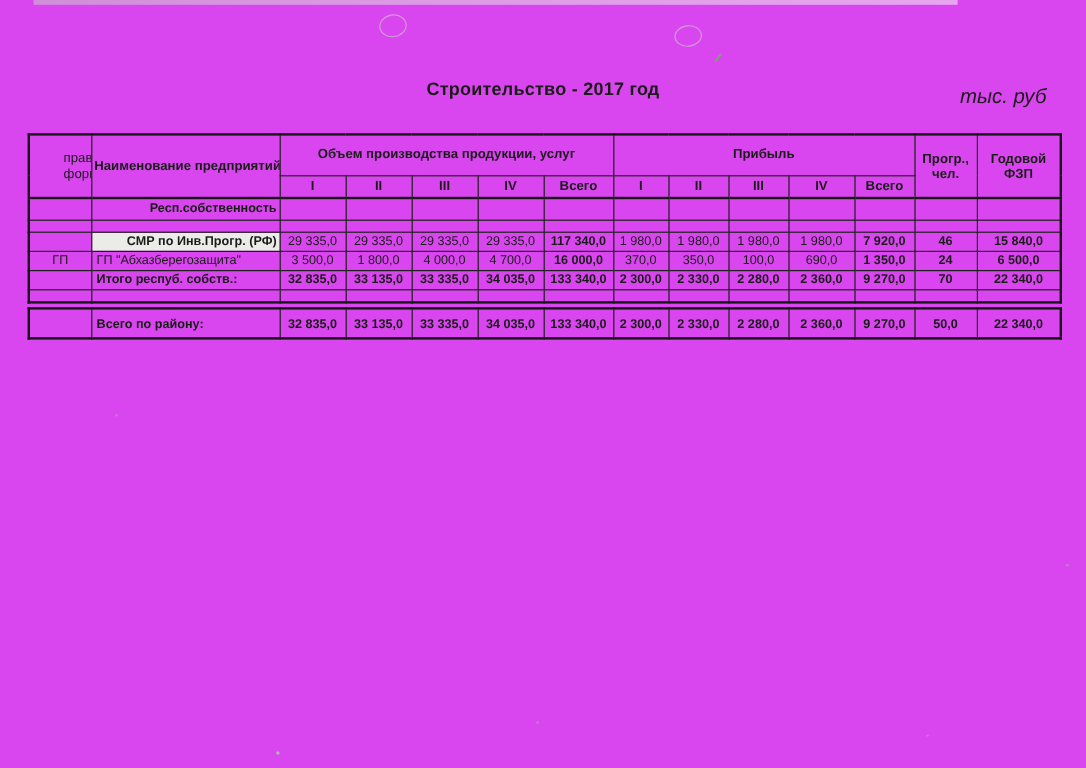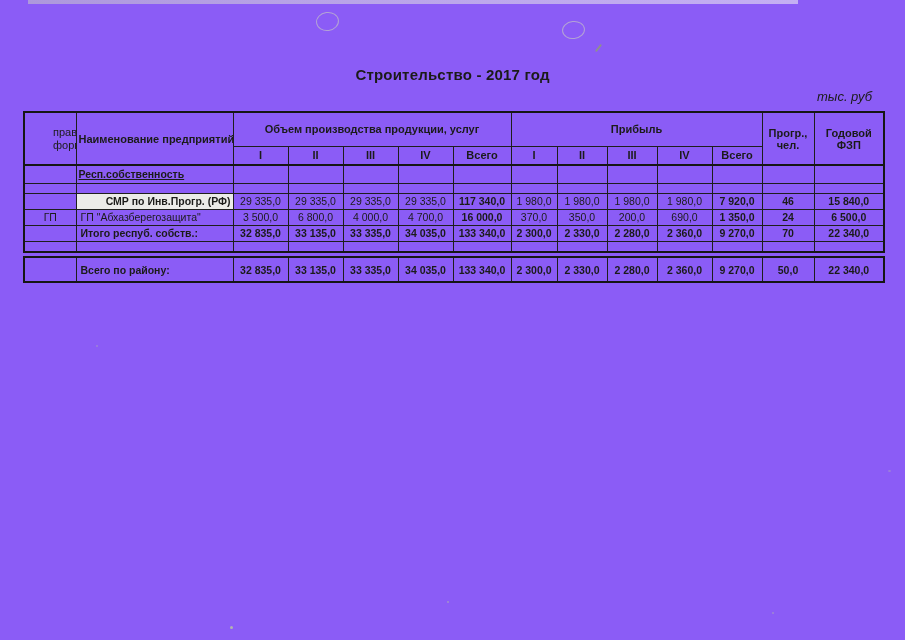--- a/index.html
+++ b/index.html
@@ -1,51 +1,51 @@
 <!DOCTYPE html>
 <html><head>
 <meta charset="utf-8">
 <style>
   html,body{margin:0;padding:0;}
   body{width:905px;height:640px;background:#e8e8e6;font-family:"Liberation Sans",sans-serif;}
-  .sheet{position:relative;width:905px;height:640px;background:#8b5cf6;overflow:hidden;color:#1b1b19;}
+  .sheet{position:relative;width:905px;height:640px;background:#d946ef;overflow:hidden;color:#1b1b19;}
 
   
   .top-smudge{position:absolute;left:28px;top:0;width:770px;height:4px;
     background:linear-gradient(90deg,#c9c9c7 0%,#dcdcda 35%,#e6e6e4 60%,#f3f3f1 100%);opacity:.55;}
   .ring{position:absolute;border:1.5px solid #c7c7c3;border-radius:50%;opacity:.65;background:transparent;}
   .ring.r1{left:316px;top:12px;width:21px;height:17px;transform:rotate(-8deg);}
   .ring.r2{left:562px;top:21px;width:21px;height:16px;transform:rotate(-6deg);}
   .slash{position:absolute;left:594px;top:47px;width:9px;height:2px;background:#90908c;transform:rotate(-52deg);border-radius:1px;}
   .speck{position:absolute;background:#b3b3af;border-radius:50%;}
   .sp1{left:230px;top:626px;width:3px;height:3px;}
   .sp2{left:447px;top:601px;width:2px;height:2px;opacity:.6;}
   .sp3{left:772px;top:612px;width:2px;height:2px;opacity:.5;}
   .sp4{left:96px;top:345px;width:2px;height:2px;opacity:.45;}
   .sp5{left:888px;top:470px;width:3px;height:2px;opacity:.4;}
 
   .title{position:absolute;left:0;top:66px;width:905px;text-align:center;
     font-size:15px;font-weight:bold;letter-spacing:.2px;}
-  .unit-note{position:absolute;right:33px;top:89px;font-size:13px;font-style:italic;}
+  .unit-note{position:absolute;right:33px;top:71px;font-size:17px;font-style:italic;}
 
   table{border-collapse:collapse;table-layout:fixed;position:absolute;left:23px;width:856px;
     font-family:"Liberation Sans",sans-serif;}
   #main-table{top:111px;}
   #total-table{top:256px;}
   table{border:2px solid #161614;}
   th,td{border:1px solid #1e1e1c;padding:0 2px;overflow:hidden;white-space:nowrap;}
   th{font-size:11px;font-weight:bold;text-align:center;vertical-align:middle;}
   th.lf{font-size:11px;font-weight:normal;line-height:1.15;padding-left:28px;}
   th.hb{border-bottom:2px solid #161614;}
   .pre{white-space:pre-line;}
   td{font-size:10.5px;text-align:center;vertical-align:middle;}
   td.name{text-align:left;padding-left:4px;}
   td.center{text-align:right;}
   td.b{font-weight:bold;}
-  td.section{font-weight:bold;text-decoration:underline;text-align:left;}
+  td.section{font-weight:bold;text-align:right;}
   td.shade{background:#ebebe8;}
   tr.h1{height:34px;}
   tr.h2{height:19px;}
   tr.r-section{height:18px;}
   tr.r-spacer1{height:10px;}
   tr.r-data{height:16px;}
   tr.r-spacer2{height:11px;}
   tr.r-total{height:25px;}
 </style>
 </head>
@@ -152,27 +152,27 @@
       <td>1 980,0</td>
       <td>1 980,0</td>
       <td class="b">7 920,0</td>
       <td class="b">46</td>
       <td class="b">15 840,0</td>
     </tr>
     <tr class="r-data">
       <td>ГП</td>
       <td class="name">ГП "Абхазберегозащита"</td>
       <td>3 500,0</td>
-      <td>6 800,0</td>
+      <td>1 800,0</td>
       <td>4 000,0</td>
       <td>4 700,0</td>
       <td class="b">16 000,0</td>
       <td>370,0</td>
       <td>350,0</td>
-      <td>200,0</td>
+      <td>100,0</td>
       <td>690,0</td>
       <td class="b">1 350,0</td>
       <td class="b">24</td>
       <td class="b">6 500,0</td>
     </tr>
     <tr class="r-data">
       <td></td>
       <td class="name b">Итого респуб. собств.:</td>
       <td class="b">32 835,0</td>
       <td class="b">33 135,0</td>

